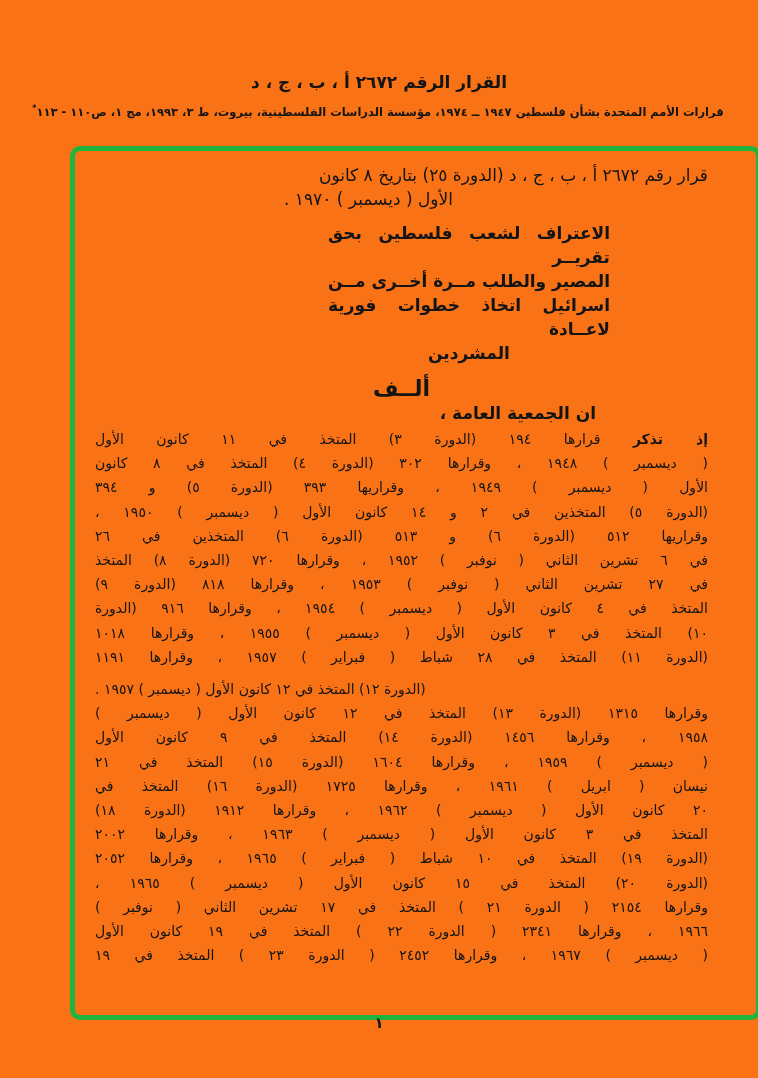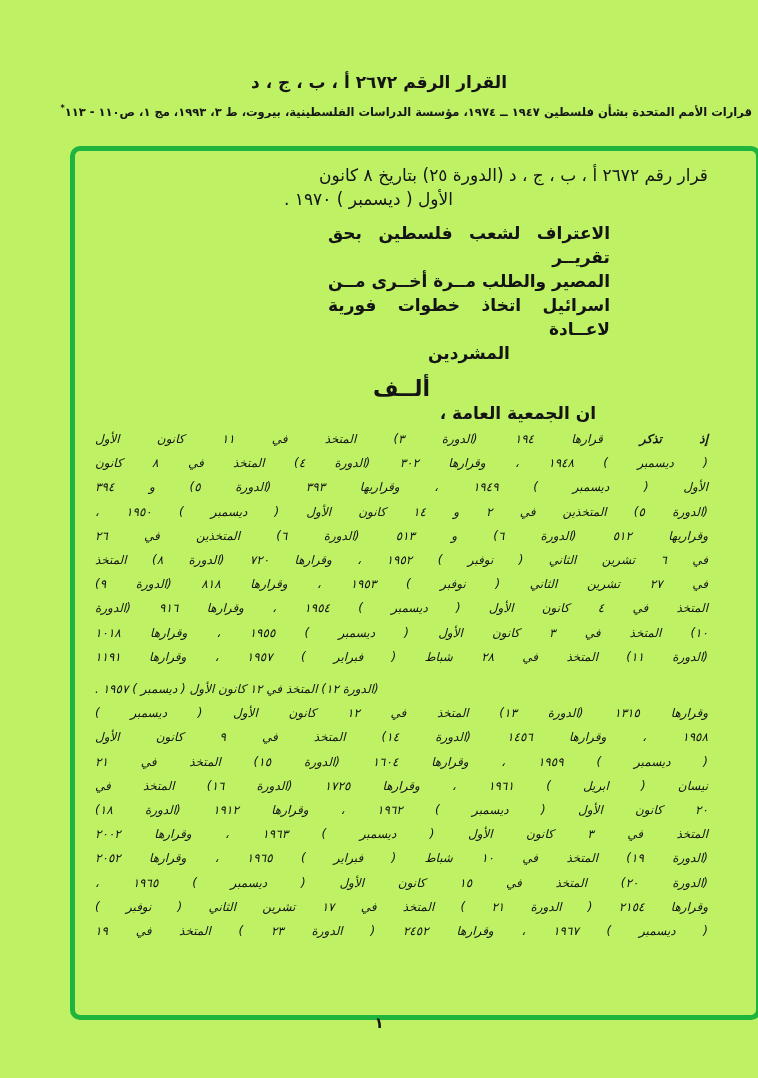--- a/index.html
+++ b/index.html
@@ -1,35 +1,35 @@
 <!DOCTYPE html>
 <html lang="ar" dir="rtl"><head>
 <meta charset="utf-8">
 <style>
   html,body{margin:0;padding:0;background:#ffffff;}
   .page{
     position:relative;
     width:758px;height:1078px;
-    background:#bef264;
+    background:#f97316;
     font-family:"DejaVu Sans", sans-serif;
     color:#141414;
     overflow:hidden;
     direction:rtl;
   }
   .doc-title{
     position:absolute;top:72px;left:0;right:0;
     text-align:center;
     font-size:17px;font-weight:700;
     letter-spacing:0.5px;
   }
   .citation{
     position:absolute;top:104px;right:6px;left:4px;
     font-size:11.5px;font-weight:700;
     white-space:nowrap;overflow:hidden;
-    text-align:right;
+    text-align:center;
     direction:rtl;
   }
   .citation sup{font-size:8px;}
   .green-box{
     position:absolute;
     left:70px;top:146px;
     width:613px;height:852px;
     border:5px solid #1eb43e;
     border-radius:10px;
     padding:12px 48px 0 20px;
@@ -51,25 +51,24 @@
     margin-top:4px;
     font-size:22px;font-weight:700;line-height:24px;
     text-align:center;
   }
   .intro{
     font-size:17px;font-weight:700;line-height:24px;
     padding-right:112px;
   }
   .body-par{margin-top:2px;}
   .bline{
-    font-size:12px;font-weight:400;line-height:24.2px;
+    font-size:14px;font-weight:400;line-height:24.2px;
     text-align:justify;text-align-last:justify;
     text-justify:inter-word;
     white-space:nowrap;
-    font-style:italic;
   }
   .bline b{font-weight:700;}
   .bline.flush-left{
     text-align:center;text-align-last:left;
     margin-top:8px;
   }
   .pageno{
     position:absolute;top:1014px;left:0;right:0;
     text-align:center;
     font-size:15px;font-weight:700;
@@ -116,20 +115,21 @@
       <div class="bline flush-left">(الدورة ١٢) المتخذ في ١٢ كانون الأول ( ديسمبر ) ١٩٥٧ .</div>
       <div class="bline">وقرارها ١٣١٥ (الدورة ١٣) المتخذ في ١٢ كانون الأول ( ديسمبر )</div>
       <div class="bline">١٩٥٨ ، وقرارها ١٤٥٦ (الدورة ١٤) المتخذ في ٩ كانون الأول</div>
       <div class="bline">( ديسمبر ) ١٩٥٩ ، وقرارها ١٦٠٤ (الدورة ١٥) المتخذ في ٢١</div>
       <div class="bline">نيسان ( ابريل ) ١٩٦١ ، وقرارها ١٧٢٥ (الدورة ١٦) المتخذ في</div>
       <div class="bline">٢٠ كانون الأول ( ديسمبر ) ١٩٦٢ ، وقرارها ١٩١٢ (الدورة ١٨)</div>
       <div class="bline">المتخذ في ٣ كانون الأول ( ديسمبر ) ١٩٦٣ ، وقرارها ٢٠٠٢</div>
       <div class="bline">(الدورة ١٩) المتخذ في ١٠ شباط ( فبراير ) ١٩٦٥ ، وقرارها ٢٠٥٢</div>
       <div class="bline">(الدورة ٢٠) المتخذ في ١٥ كانون الأول ( ديسمبر ) ١٩٦٥ ،</div>
       <div class="bline">وقرارها ٢١٥٤ ( الدورة ٢١ ) المتخذ في ١٧ تشرين الثاني ( نوفبر )</div>
+      <div class="bline">١٩٦٦ ، وقرارها ٢٣٤١ ( الدورة ٢٢ ) المتخذ في ١٩ كانون الأول</div>
       <div class="bline">( ديسمبر ) ١٩٦٧ ، وقرارها ٢٤٥٢ ( الدورة ٢٣ ) المتخذ في ١٩</div>
     </div>
 
   </div>
 
   <div class="pageno">١</div>
 
 </div>
 
 </body></html>

